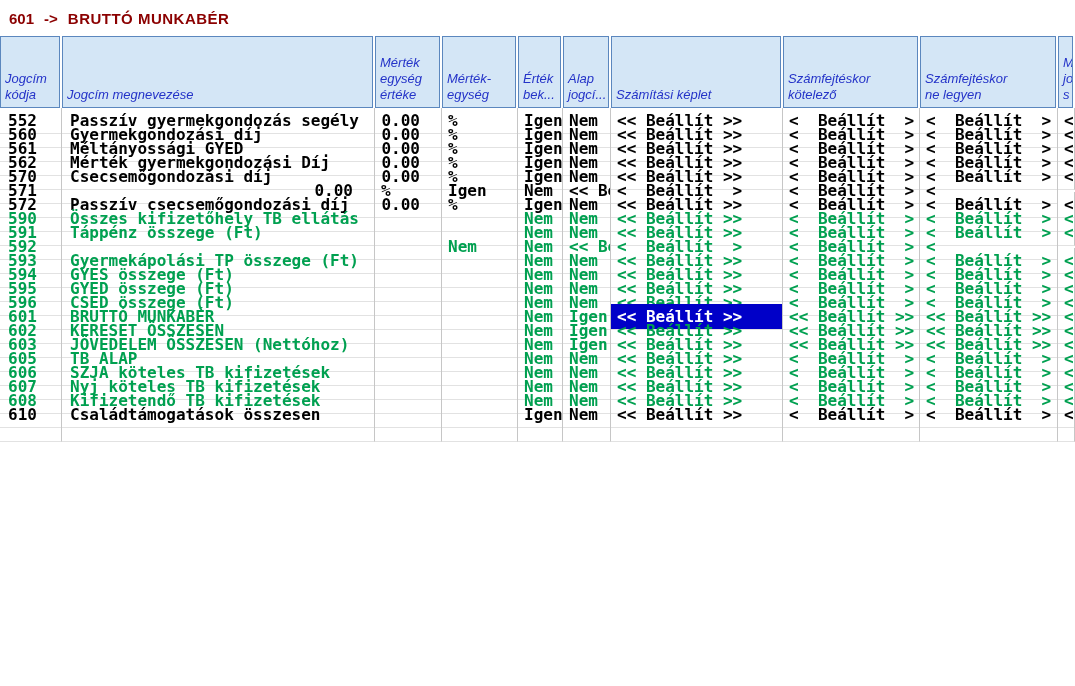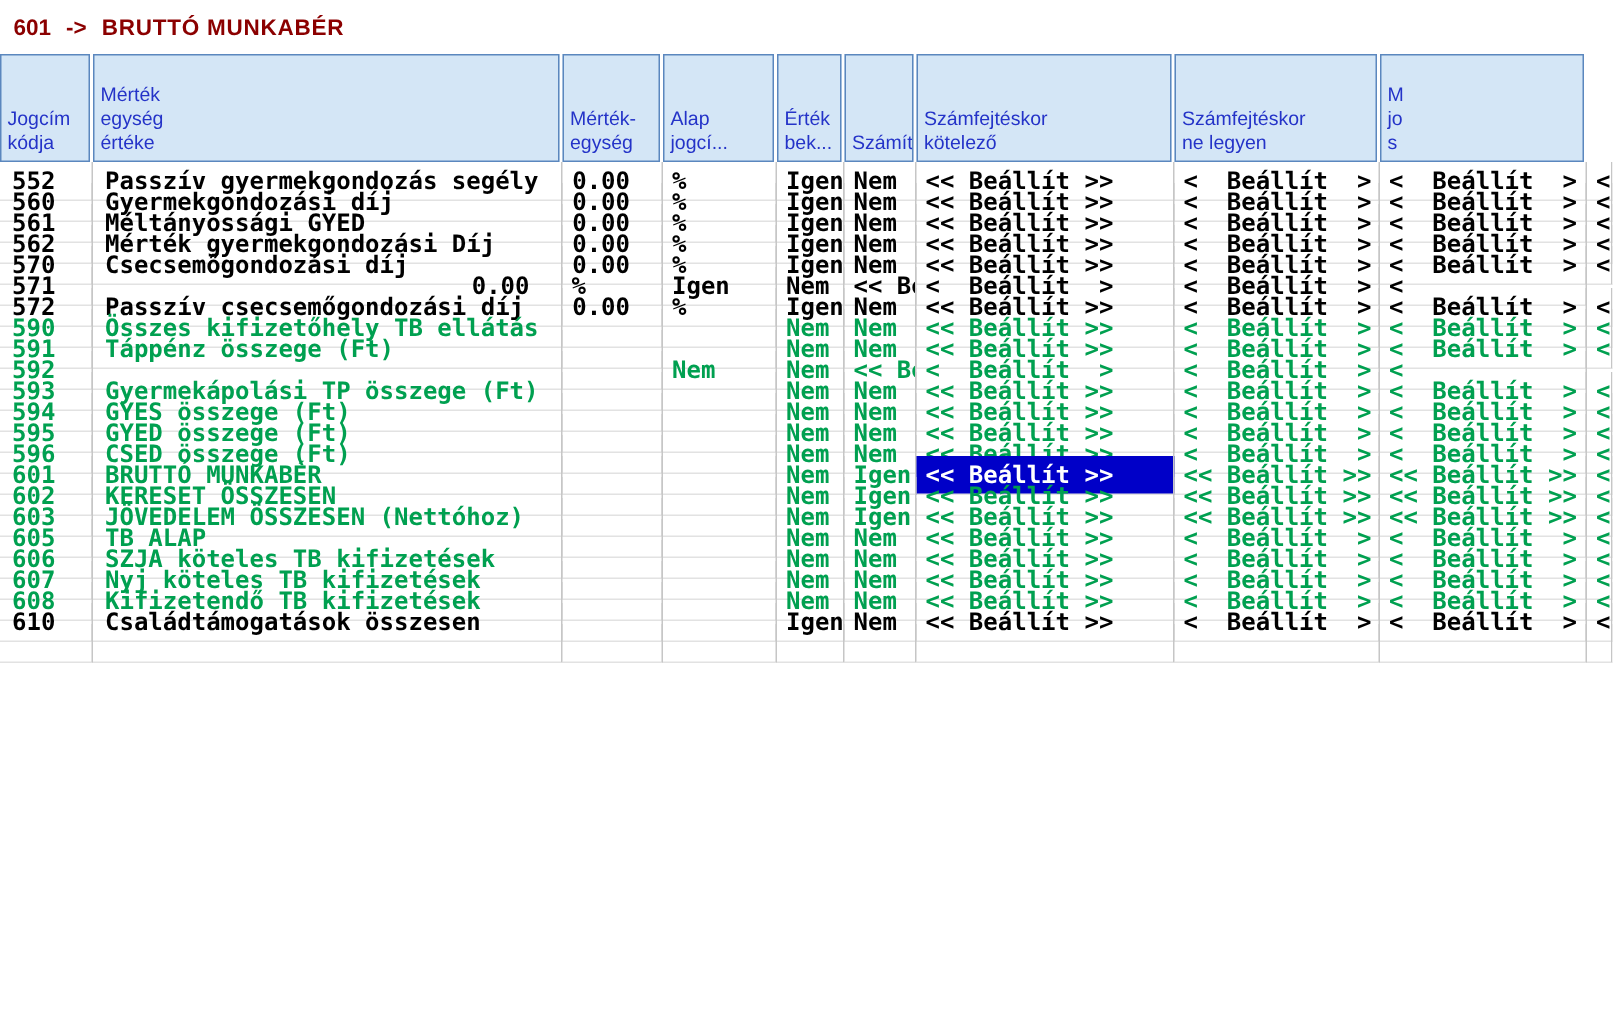--- a/index.html
+++ b/index.html
@@ -12,21 +12,21 @@
   .title-arrow{margin:0 10px;}
   .title-name{letter-spacing:0.5px;}
 
   .grid{display:grid;grid-template-columns:62px 313px 67px 76px 45px 48px 172px 137px 138px 17px;width:1075px;}
   .header{height:72px;}
   .hcell{
     margin-right:2px;border:1px solid #5b87be;background:#d4e6f6;color:#2433c8;
     font-size:13px;line-height:16px;padding:2px 3px 4px 4px;
     display:flex;flex-direction:column;justify-content:flex-end;overflow:hidden;
   }
-  .hline{white-space:pre;}
+  .hline{white-space:pre;font-style:italic;}
 
   .row{height:14px;}
   .cell{
     border-right:1px solid #c6c6c6;border-bottom:1px solid #e2e2e2;
     font-family:"DejaVu Sans Mono","Liberation Mono",monospace;font-weight:bold;
     font-size:16px;line-height:25px;padding:0 0 0 6px;white-space:pre;overflow:hidden;
     box-sizing:border-box;height:26px;
   }
   .c-code{padding-left:8px;}
   .c-name{padding-left:8px;}
@@ -43,35 +43,38 @@
   <span class="title-arrow">-&gt;</span>
   <span class="title-name">BRUTTÓ MUNKABÉR</span>
 </div>
 
 <div class="grid header">
     <div class="hcell">
       <div class="hline">Jogcím</div>
       <div class="hline">kódja</div>
     </div>
     <div class="hcell">
+      <div class="hline">Jogcím megnevezése</div>
+    </div>
+    <div class="hcell">
       <div class="hline">Mérték</div>
       <div class="hline">egység</div>
       <div class="hline">értéke</div>
     </div>
     <div class="hcell">
       <div class="hline">Mérték-</div>
       <div class="hline">egység</div>
     </div>
     <div class="hcell">
+      <div class="hline">Érték</div>
+      <div class="hline">bek...</div>
+    </div>
+    <div class="hcell">
       <div class="hline">Alap</div>
       <div class="hline">jogcí...</div>
-    </div>
-    <div class="hcell">
-      <div class="hline">Érték</div>
-      <div class="hline">bek...</div>
     </div>
     <div class="hcell">
       <div class="hline">Számítási képlet</div>
     </div>
     <div class="hcell">
       <div class="hline">Számfejtéskor</div>
       <div class="hline">kötelező</div>
     </div>
     <div class="hcell">
       <div class="hline">Számfejtéskor</div>

